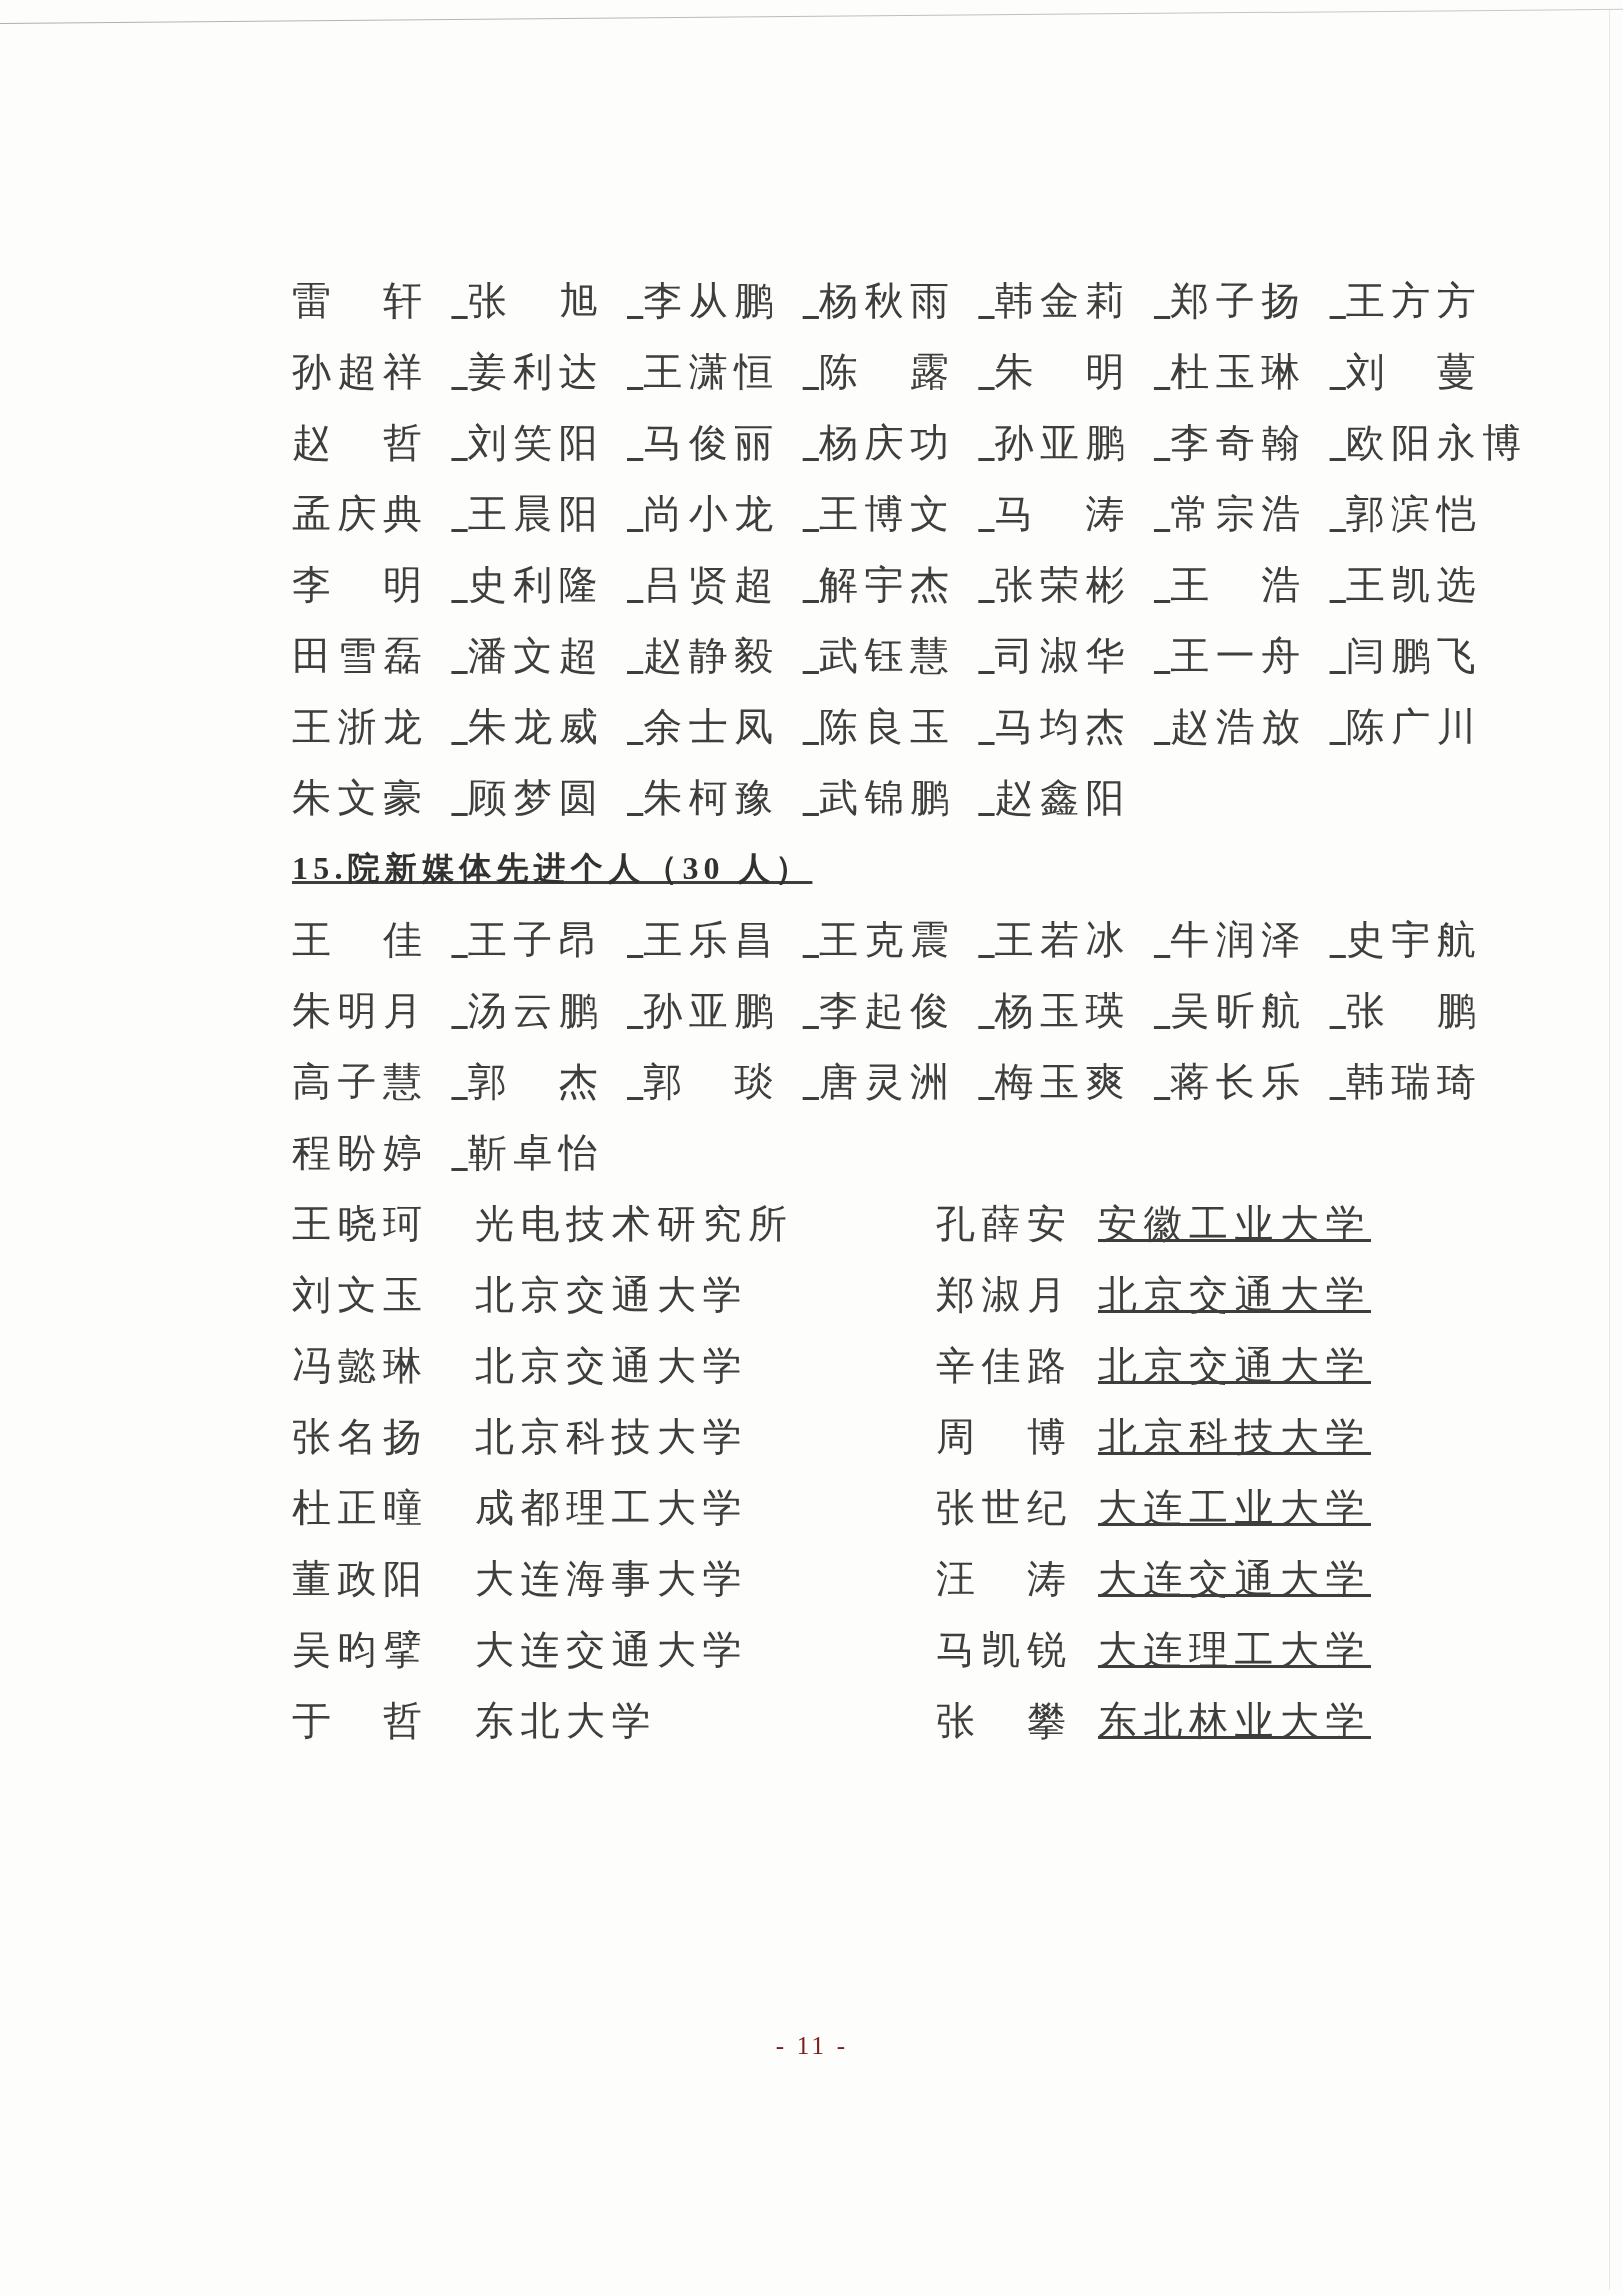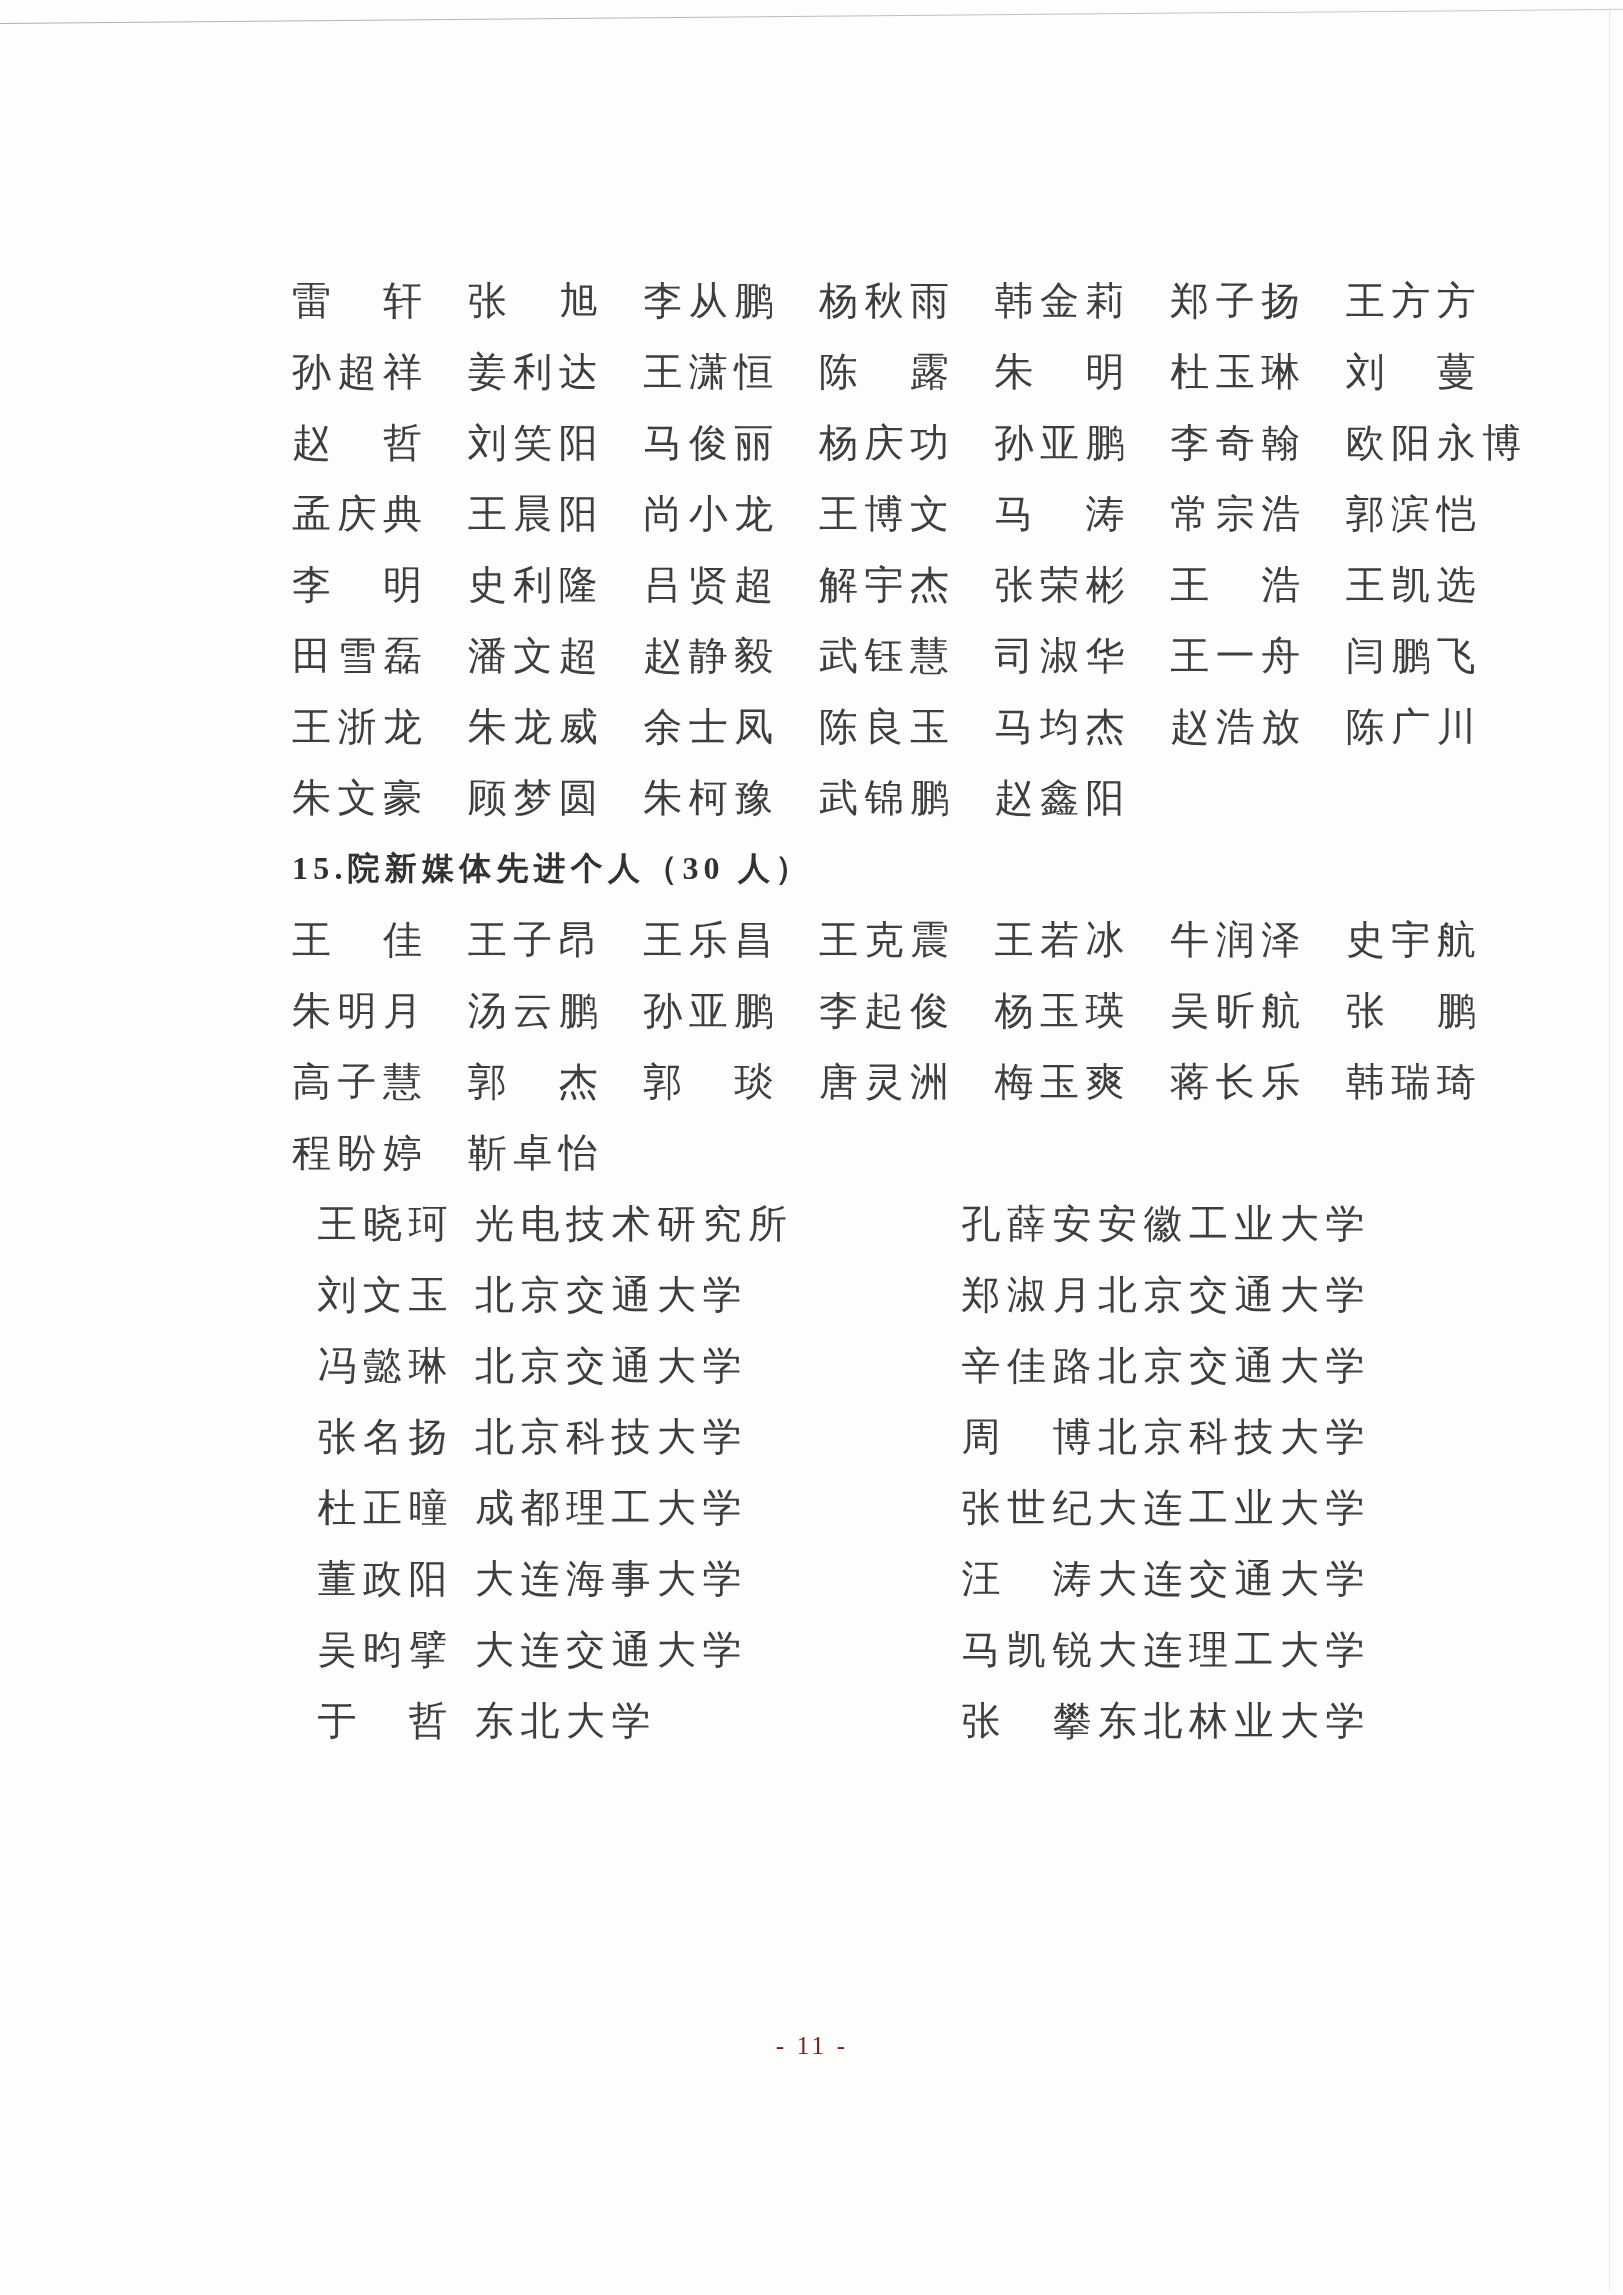--- a/index.html
+++ b/index.html
@@ -20,21 +20,21 @@
     transform: rotate(-0.5deg);
     transform-origin: left center;
   }
   .scan-edge {
     position: absolute;
     top: 10.4px; left: 1609px;
     width: 1.3px; height: 2280px;
     background: #bdbdbd;
     opacity: .35;
   }
-  .content { padding: 265px 0 0 292px; }
+  .content { padding: 265px 0 0 292px; text-decoration: underline; }
   .nrow {
     height: 71px; line-height: 71px;
     font-size: 39px; letter-spacing: 6.5px;
     white-space: nowrap;
   }
   .nm { display: inline-block; width: 136px; margin-right: 23.4px; overflow: visible; }
   .heading-sub {
     margin: 0; height: 71px; line-height: 71px;
     font-size: 32px; font-weight: 700; letter-spacing: 5.2px;
     color: #313131; white-space: nowrap;
@@ -42,21 +42,21 @@
   .heading-main {
     margin: 0 0 0 -80px; height: 71px; line-height: 71px;
     font-size: 42px; font-weight: 700; letter-spacing: 5.2px;
     color: #2f2f2f; white-space: nowrap;
   }
   .mrow {
     height: 71px; line-height: 71px;
     font-size: 39px; letter-spacing: 6.5px;
     white-space: nowrap;
   }
-  .mname  { display: inline-block; width: 162px; text-align: right; }
+  .mname  { display: inline-block; width: 162px; }
   .mschool{ display: inline-block; width: 461px; margin-left: 21px; }
   .pageno {
     position: absolute;
     top: 2032px; left: 0; width: 1624px;
     text-align: center;
     font-size: 25px; letter-spacing: 3.2px;
     color: #7f1d1d;
   }
 </style>
 </head>

